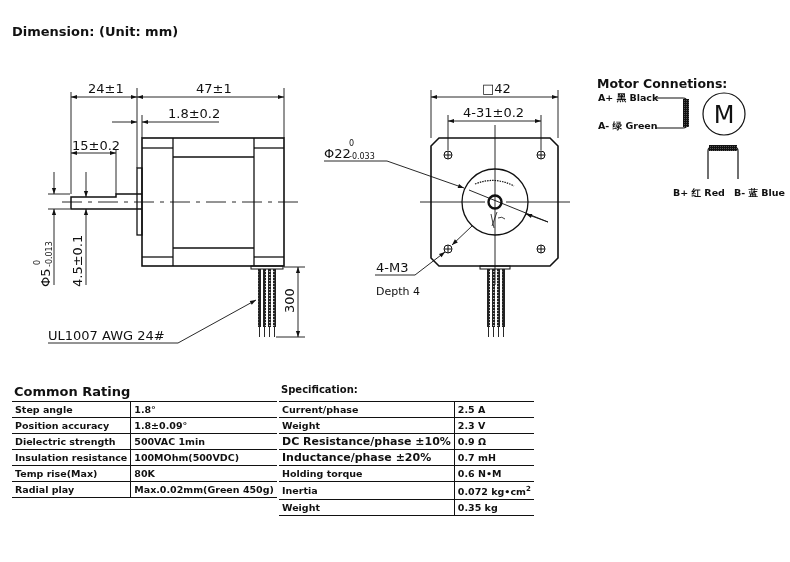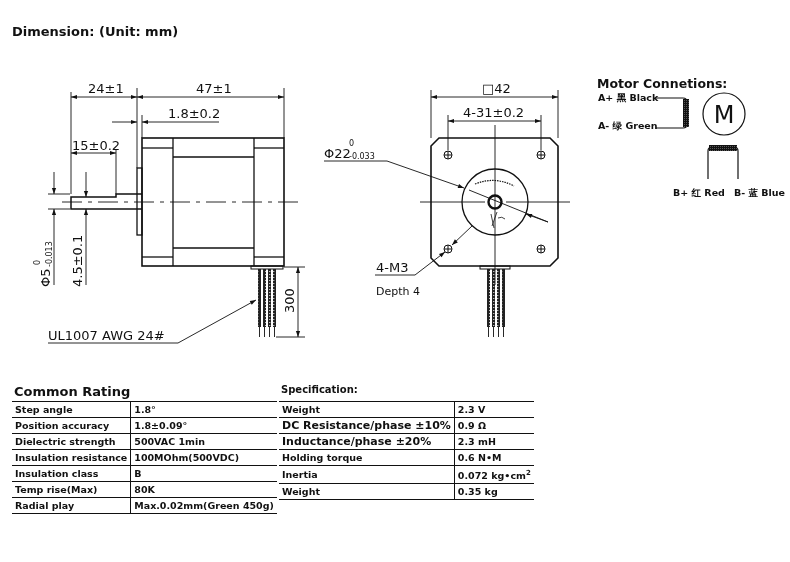--- a/index.html
+++ b/index.html
@@ -225,48 +225,48 @@
       </tr>
     <tr>
         <td class="k">Dielectric strength</td>
         <td>500VAC 1min</td>
       </tr>
     <tr>
         <td class="k">Insulation resistance</td>
         <td>100MOhm(500VDC)</td>
       </tr>
     <tr>
-        <td class="k">Insulation class</td>
-        <td>B</td>
-      </tr>
-    <tr>
         <td class="k">Temp rise(Max)</td>
         <td>80K</td>
       </tr>
     <tr>
         <td class="k">Radial play</td>
         <td>Max.0.02mm(Green 450g)</td>
       </tr>
   </tbody>
 </table>
 
 <div class="h" id="spec-title">Specification:</div>
 <table class="spec" id="spec-table">
   <tbody>
     <tr>
+        <td class="k">Current/phase</td>
+        <td>2.5 A</td>
+      </tr>
+    <tr>
         <td class="k">Weight</td>
         <td>2.3 V</td>
       </tr>
     <tr>
         <td class="k small-k">DC Resistance/phase ±10%</td>
         <td>0.9 Ω</td>
       </tr>
     <tr>
         <td class="k small-k">Inductance/phase ±20%</td>
-        <td>2.3 mH</td>
+        <td>0.7 mH</td>
       </tr>
     <tr>
         <td class="k">Holding torque</td>
         <td>0.6 N•M</td>
       </tr>
     <tr>
         <td class="k">Inertia</td>
         <td><span>0.072 kg•cm</span><sup style="font-size:7px;">2</sup></td>
       </tr>
     <tr>

